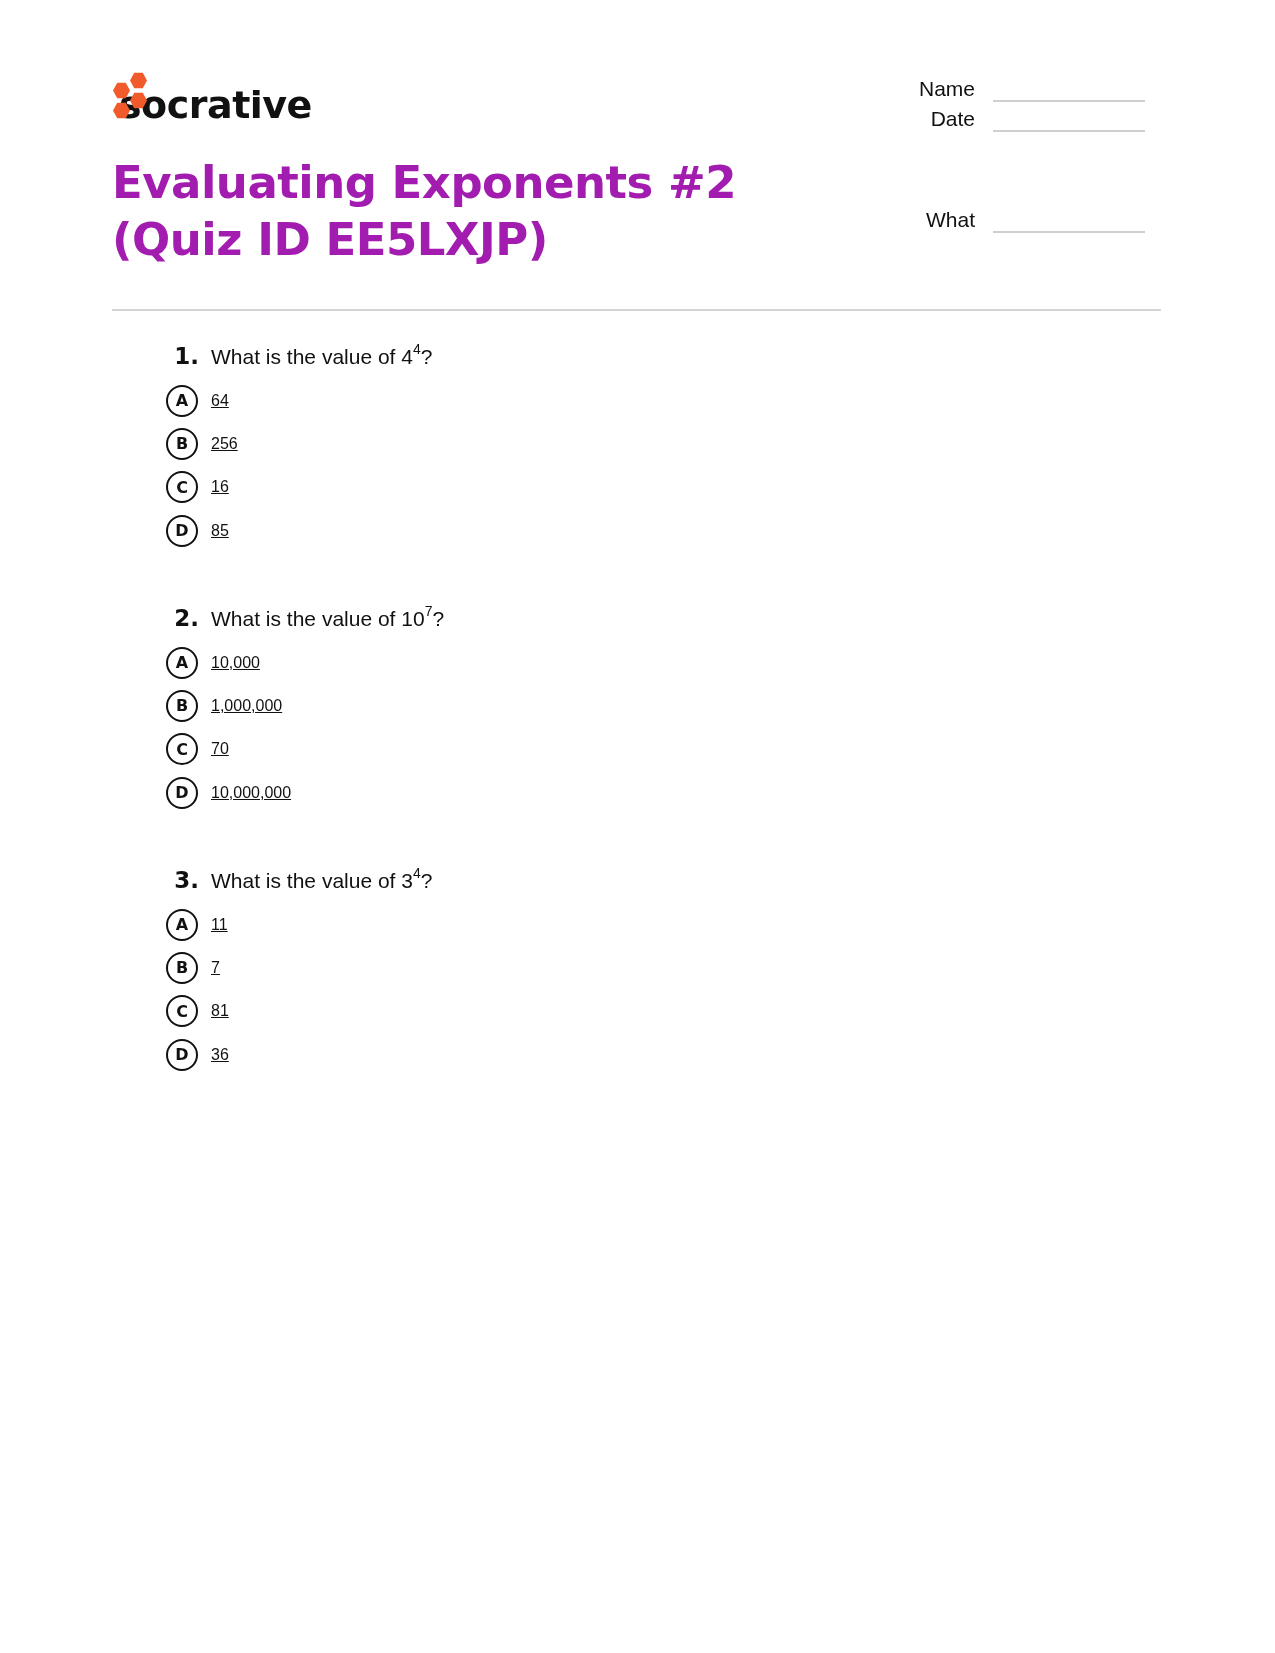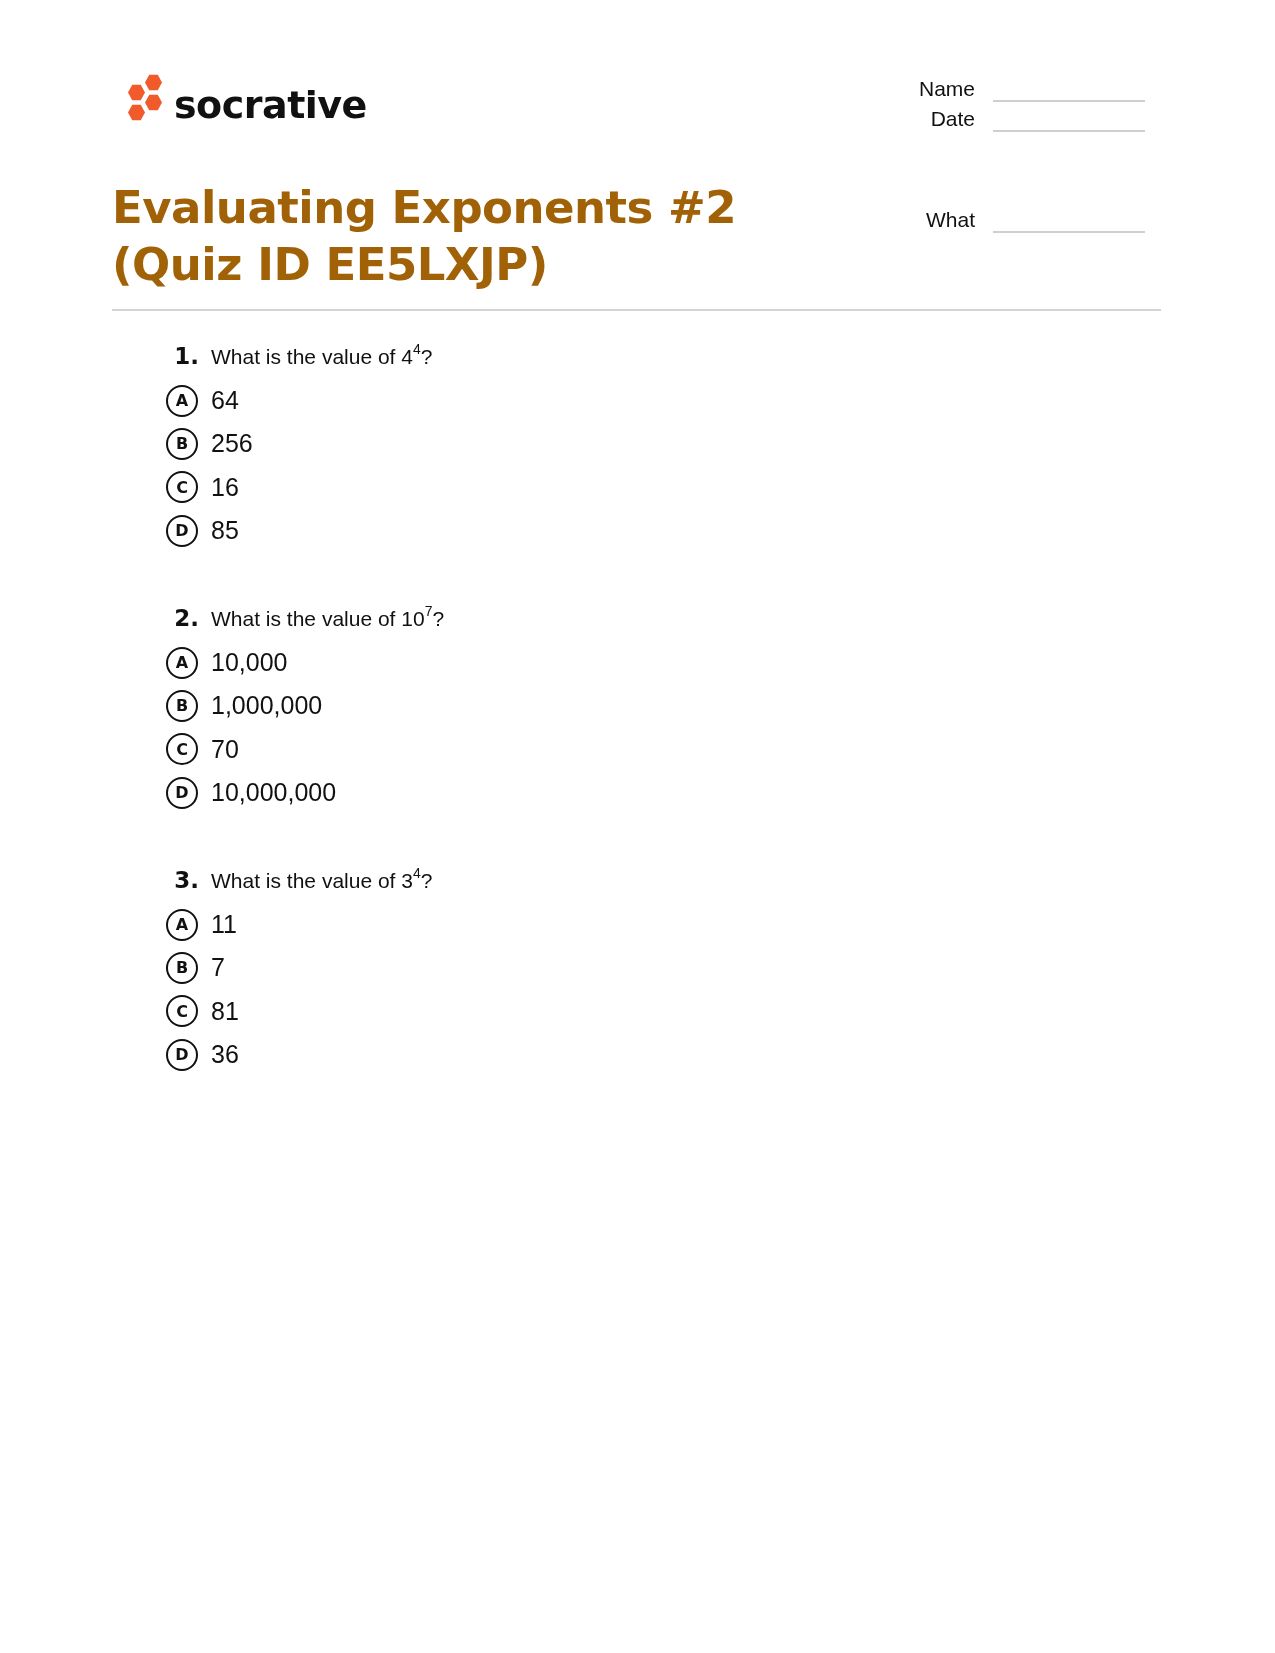--- a/index.html
+++ b/index.html
@@ -1,42 +1,42 @@
 <!DOCTYPE html>
 <html><head>
 <meta charset="utf-8">
 <style>
   html, body { margin:0; padding:0; background:#ffffff; }
   body { width:1275px; height:1653px; position:relative; overflow:hidden;
          font-family:"Liberation Sans", sans-serif; color:#111111; }
-  .logo { position:absolute; left:126px; top:72px; height:52px; display:flex; align-items:flex-end; }
+  .logo { position:absolute; left:111px; top:72px; height:52px; display:flex; align-items:flex-start;flex-direction:column; }
   .logo-mark { width:40px; height:50px; position:relative; }
   .hex { position:absolute; width:17px; height:17px; background:#f15a2b;
          clip-path:polygon(25% 4%,75% 4%,100% 50%,75% 96%,25% 96%,0 50%); }
   .logo-text { font-family:"DejaVu Sans", sans-serif; font-size:38px; font-weight:bold;
                letter-spacing:-0.5px; margin-left:8px; color:#111; line-height:1; margin-top:-4px; }
   .field { position:absolute; display:flex; align-items:flex-end; }
   .field-label { width:110px; text-align:right; font-size:21px; color:#111; line-height:1; }
   .field-line { width:152px; height:0; border-bottom:2px solid #cfcfcf; margin-left:18px; margin-bottom:-3px; }
-  .title { position:absolute; left:112px; top:179px; width:740px; margin:0;
+  .title { position:absolute; left:112px; top:154px; width:740px; margin:0;
            font-family:"DejaVu Sans", sans-serif; font-weight:bold; font-size:45px;
-           line-height:57px; letter-spacing:-0.5px; color:#a16207; }
+           line-height:57px; letter-spacing:-0.5px; color:#a21caf; }
   .divider { position:absolute; left:112px; top:309px; width:1049px; height:0; border-top:2px solid #d4d4d4; }
   .question { position:absolute; left:165px; }
   .q-head { display:flex; align-items:baseline; height:36px; }
   .q-num { width:46px; text-align:right; padding-right:12px; box-sizing:border-box;
            font-family:"DejaVu Sans", sans-serif; font-weight:bold; font-size:23px; }
   .q-text { font-size:21px;text-align:center; }
   .q-text sup { font-size:14px; position:relative; top:-2px; }
   .option { display:flex; align-items:center; height:43.3px; }
   .opt-circle { width:29px; height:29px; border:2px solid #111; border-radius:50%;
                 display:flex; align-items:center; justify-content:center;
                 font-family:"DejaVu Sans", sans-serif; font-weight:bold; font-size:16px;
                 margin-left:1px; box-sizing:content-box; width:28px; height:28px; }
-  .opt-text { margin-left:13px; font-size:25px; }
+  .opt-text { margin-left:13px; font-size:16px;text-decoration:underline; }
 </style>
 </head>
 <body>
 
 <div class="logo">
   <div class="logo-mark">
     <div class="hex" style="left:19px; top:0px;"></div>
     <div class="hex" style="left:2px; top:10px;"></div>
     <div class="hex" style="left:19px; top:20px;"></div>
     <div class="hex" style="left:2px; top:30px;"></div>

